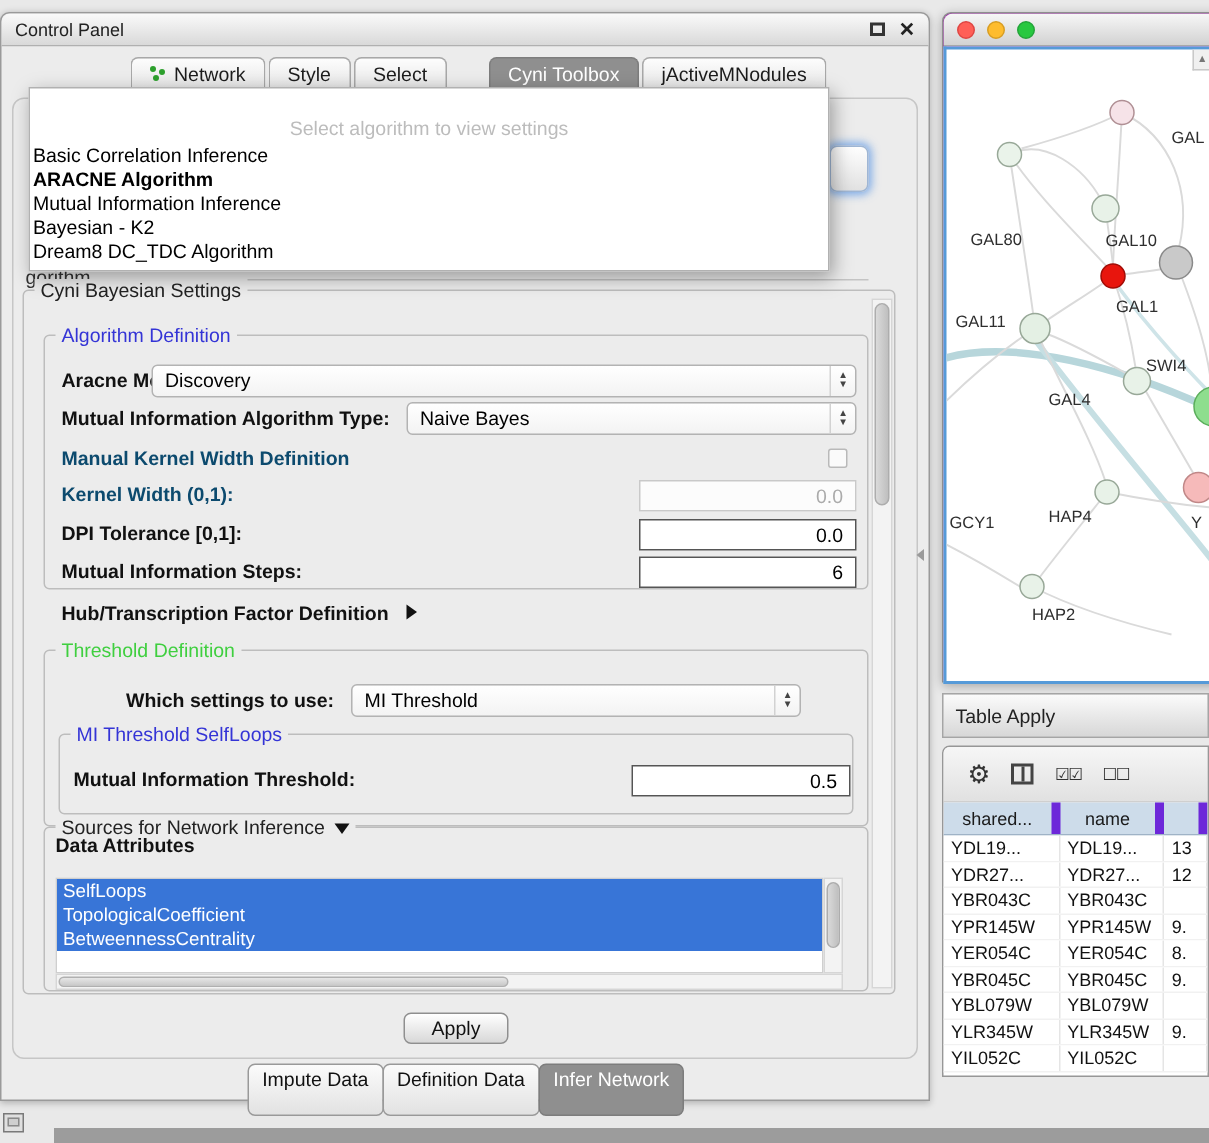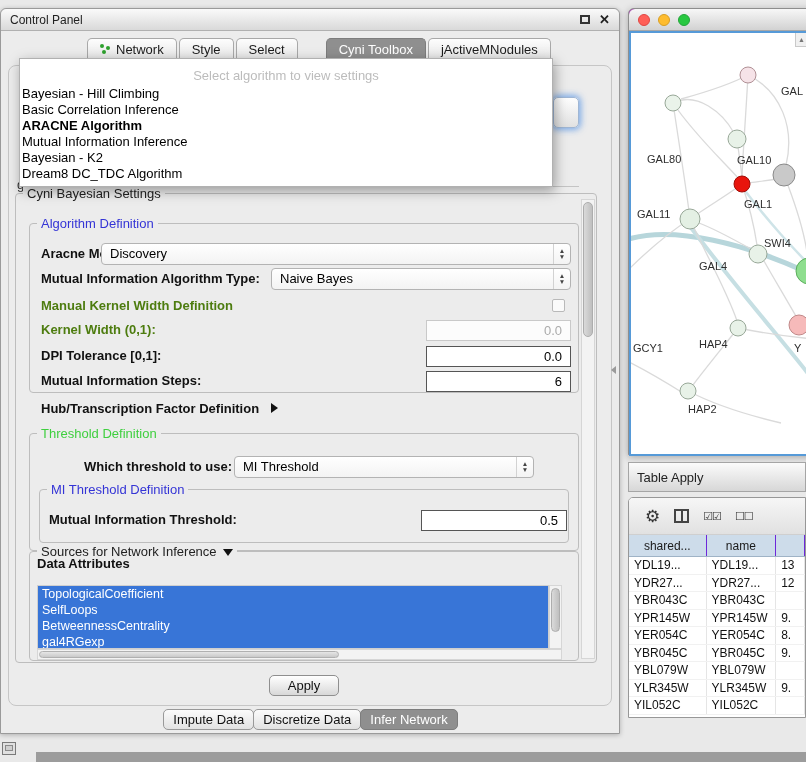--- a/index.html
+++ b/index.html
@@ -31,38 +31,38 @@
   .content-frame { position:absolute; left:7px; top:56px; width:604px; height:641px;
          border:1px solid #c6c6c6; border-radius:8px; }
 
   .partial-label { position:absolute; left:16px; top:168px; font-size:13px; color:#333; }
   .partial-line  { position:absolute; left:78px; top:177px; width:500px; border-top:1px solid #c4c4c4; }
 
   
   .popup { position:absolute; left:18px; top:49px; width:534px; background:#fff;
            border:1px solid #b1b1b1; box-shadow:2px 4px 12px rgba(0,0,0,.35);
            z-index:40; padding-bottom:4px; }
-  .popup .ph { font-size:13px; color:#bcbcbc; text-align:center; height:20px; line-height:20px; margin-top:7px; }
+  .popup .ph { font-size:13px; color:#bcbcbc; text-align:center; height:20px; line-height:20px; margin-top:17px; }
   .pitem { font-size:13px; height:16px; line-height:16px; padding-left:2px; color:#000; }
   .pitem.sel { font-weight:bold; }
   .combo-fragment { position:absolute; left:552px; top:88px; width:26px; height:31px;
            border:1px solid #9fb6d4; border-radius:5px;
            background:linear-gradient(#fefefe,#e1e1e1);
            box-shadow:0 0 6px 2px rgba(90,150,230,.75); z-index:30; }
 
   
   .group { position:absolute; border:1px solid #bdbdbd; border-radius:4px; }
   .gtitle { position:absolute; top:-8px; left:7px; background:#ececec; padding:0 4px;
             font-size:13px; line-height:15px; color:#222; white-space:nowrap; }
   .gtitle.blue { color:#3434d6; }
   .gtitle.green { color:#3fcf3f; }
 
   .flabel { position:absolute; font-size:13px; font-weight:bold; color:#111;
             height:22px; line-height:22px; white-space:nowrap; }
-  .flabel.dis { color:#4d7c0f; }
+  .flabel.dis { color:#0c4a6e; }
 
   .combo { position:absolute; height:22px; background:linear-gradient(#ffffff,#f3f3f3);
            border:1px solid #b3b3b3; border-radius:4px; font-size:13px; }
   .combo .val { position:absolute; left:8px; top:0; line-height:20px; color:#000; }
   .combo .arr { position:absolute; right:0; top:0; width:17px; height:100%;
            display:flex; flex-direction:column; align-items:center; justify-content:center;
            color:#444; font-size:6.5px; line-height:6px; border-left:1px solid #d2d2d2; }
 
   .inp { position:absolute; height:21px; background:#fff; border:1px solid #555;
          font-size:13px; text-align:right; padding:0 8px; font-family:"Liberation Sans",sans-serif; }
@@ -88,21 +88,21 @@
         background:linear-gradient(90deg,#dadada,#bfbfbf); border:1px solid #adadad; }
   .hscroll { position:absolute; background:#f3f3f3; border:1px solid #d6d6d6; }
   .hthumb  { position:absolute; top:1px; bottom:1px; border-radius:5px;
         background:linear-gradient(#e6e6e6,#c9c9c9); border:1px solid #b0b0b0; }
 
   .apply { position:absolute; left:268px; top:666px; width:70px; height:21px;
         border:1px solid #8f8f8f; border-radius:5px; background:linear-gradient(#ffffff,#d8d8d8);
         font-size:13px; text-align:center; line-height:19px; color:#111; }
 
   .btabs { position:absolute; left:0; top:700px; width:620px; display:flex; justify-content:center; }
-  .btab { height:21px; padding:0 9px; border:1px solid #999; margin-left:-1px;
+  .btab { height:35px; padding:0 9px; border:1px solid #999; margin-left:-1px;
         background:linear-gradient(#fbfbfb,#e2e2e2); font-size:13px; line-height:19px;
         border-radius:5px; color:#111; }
   .btab.sel { background:#8f8f8f; color:#fff; border-color:#7d7d7d; }
 
   .collapse-arrow { position:absolute; left:611px; top:366px; width:0; height:0;
         border-top:4px solid transparent; border-bottom:4px solid transparent;
         border-right:5px solid #9a9a9a; }
 
   
   .nw { position:absolute; left:628px; top:8px; width:206px; height:447px; background:#a21caf;
@@ -127,21 +127,21 @@
   .tw { position:absolute; left:628px; top:497px; width:178px; height:221px; background:#fff;
         border:1px solid #979797; border-radius:5px 0 0 0; overflow:hidden; }
   .tw-toolbar { height:37px; background:linear-gradient(#f6f6f6,#e1e1e1); border-bottom:1px solid #cfcfcf;
         display:flex; align-items:center; padding-left:16px; gap:14px; }
   .gear { font-size:17px; color:#333; line-height:17px; }
   .colicon { width:15px; height:14px; border:2px solid #444; position:relative; }
   .colicon::after { content:""; position:absolute; left:4.5px; top:0; bottom:0; width:2px; background:#444; }
   .ckpair { font-size:11px; color:#333; letter-spacing:-1px; }
   .tw-header { display:flex; height:22px; background:#cddcea; border-bottom:1px solid #9fb3c6;
         font-size:12px; color:#1a1a1a; }
-  .th { border-right:1px solid #6d28d9; display:flex; align-items:center; justify-content:center;
+  .th { border-right:6px solid #6d28d9; display:flex; align-items:center; justify-content:center;
         overflow:hidden; white-space:nowrap; }
   .tr { display:flex; height:17.5px; background:#fff; border-bottom:1px solid #f1f1f1; font-size:12px; }
   .td { padding-left:5px; border-right:1px solid #e5e5e5; display:flex; align-items:center;
         overflow:hidden; white-space:nowrap; color:#111; }
 
   
   .bstrip { position:absolute; left:36px; top:752px; width:770px; height:10px; background:#9c9c9c; }
   .blicon { position:absolute; left:2px; top:742px; width:14px; height:13px;
         border:1px solid #7a7a7a; background:#e0e0e0; }
   .blicon::after { content:""; position:absolute; left:2px; top:2px; width:6px; height:4px;
@@ -176,21 +176,20 @@
       </div>
     </div>
   <div class="content-frame"></div>
 
   <span class="partial-label">gorithm</span>
   <div class="partial-line"></div>
 
   <div class="popup">
     <div class="ph">Select algorithm to view settings</div>
     <div>
-        <div class="pitem">Bayesian - Hill Climbing</div>
         <div class="pitem">Basic Correlation Inference</div>
         <div class="pitem sel">ARACNE Algorithm</div>
         <div class="pitem">Mutual Information Inference</div>
         <div class="pitem">Bayesian - K2</div>
         <div class="pitem">Dream8 DC_TDC Algorithm</div>
       </div>
   </div>
   <div class="combo-fragment"></div>
 
   <div class="group" style="left:14px;top:184px;width:582px;height:470px;">
@@ -233,62 +232,61 @@
 
   <div class="hub">
     <span>Hub/Transcription Factor Definition</span>
     <span class="tri"></span>
   </div>
 
   <div class="group" style="left:28px;top:424px;width:550px;height:118px;">
     <span class="gtitle green">Threshold Definition</span>
   </div>
 
-  <span class="flabel" style="left:83px;top:447px;">Which threshold to use:</span>
+  <span class="flabel" style="left:83px;top:447px;">Which settings to use:</span>
   <div class="combo" style="left:233px;top:447px;width:300px;">
     <span class="val">MI Threshold</span>
     <span class="arr">
         <span>▲</span>
         <span>▼</span>
       </span>
   </div>
 
   <div class="group" style="left:38px;top:480px;width:530px;height:54px;">
-    <span class="gtitle blue">MI Threshold Definition</span>
+    <span class="gtitle blue">MI Threshold SelfLoops</span>
   </div>
   <span class="flabel" style="left:48px;top:500px;">Mutual Information Threshold:</span>
   <input class="inp" style="left: 420px; top: 501px; width: 146px;" readonly="" value="0.5">
 
   <div class="group" style="left:28px;top:542px;width:550px;height:110px;">
     <span class="gtitle">
       <span>Sources for Network Inference</span><span class="tri-down"></span>
     </span>
   </div>
   <span class="flabel" style="left:36px;top:544px;">Data Attributes</span>
   <div class="srclist">
+      <div class="srcitem">SelfLoops</div>
       <div class="srcitem">TopologicalCoefficient</div>
-      <div class="srcitem">SelfLoops</div>
       <div class="srcitem">BetweennessCentrality</div>
-      <div class="srcitem">gal4RGexp</div>
     </div>
   <div class="vscroll" style="left:548px;top:576px;width:13px;height:64px;">
     <div class="vthumb" style="top:2px;height:44px;"></div>
   </div>
   <div class="hscroll" style="left:36px;top:640px;width:525px;height:11px;">
     <div class="hthumb" style="left:1px;width:300px;"></div>
   </div>
 
   <div class="vscroll" style="left:580px;top:190px;width:14px;height:460px;">
     <div class="vthumb" style="top:2px;height:135px;"></div>
   </div>
 
   <div class="apply">Apply</div>
   <div class="btabs">
       <div class="btab">Impute Data</div>
-      <div class="btab">Discretize Data</div>
+      <div class="btab">Definition Data</div>
       <div class="btab sel">Infer Network</div>
     </div>
 </div>
 
 <div class="collapse-arrow"></div>
 
 <div class="nw">
   <div class="nw-title">
     <span class="light r"></span>
     <span class="light y"></span>

